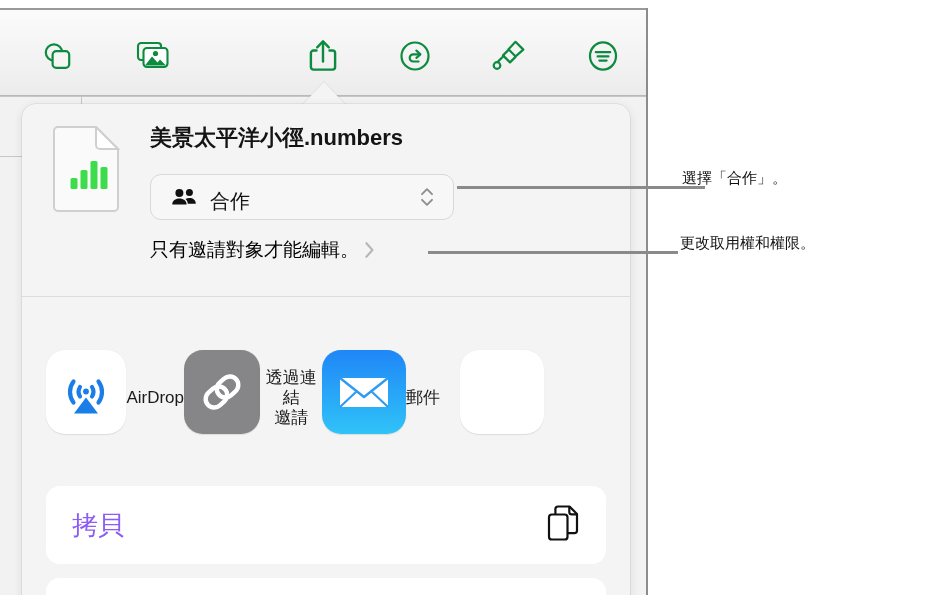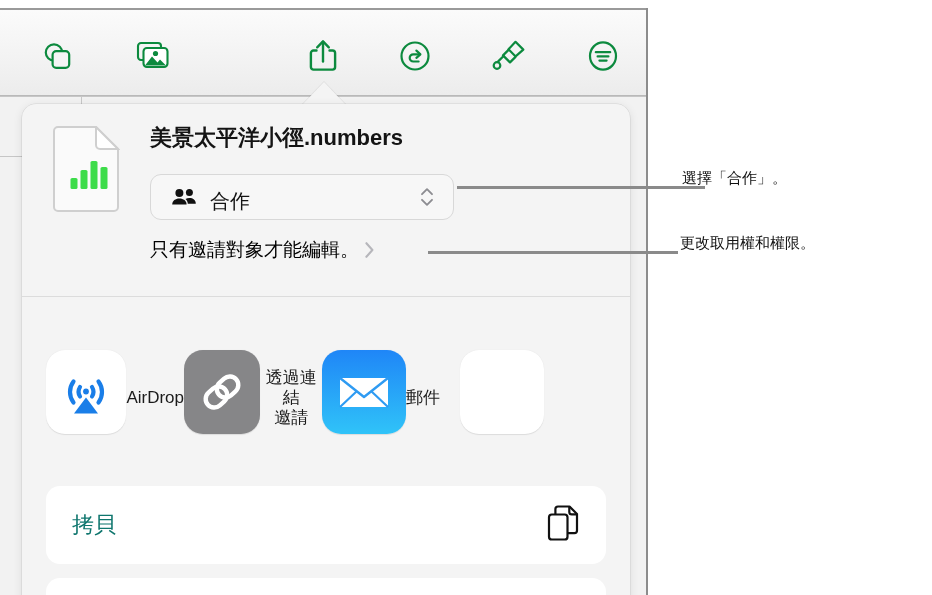--- a/index.html
+++ b/index.html
@@ -216,22 +216,22 @@
     height: 78px;
     background: #ffffff;
     border-radius: 14px;
     display: flex;
     align-items: center;
     justify-content: space-between;
     padding: 0 26px;
     box-sizing: border-box;
   }
   #copy-label {
-    font-size: 22px;
-    color: #0f766e;
+    font-size: 26px;
+    color: #8b5cf6;
   }
 
   #bottom-peek {
     position: absolute;
     left: 24px;
     top: 474px;
     width: 560px;
     height: 60px;
     background: #ffffff;
     border-radius: 14px 14px 0 0;

